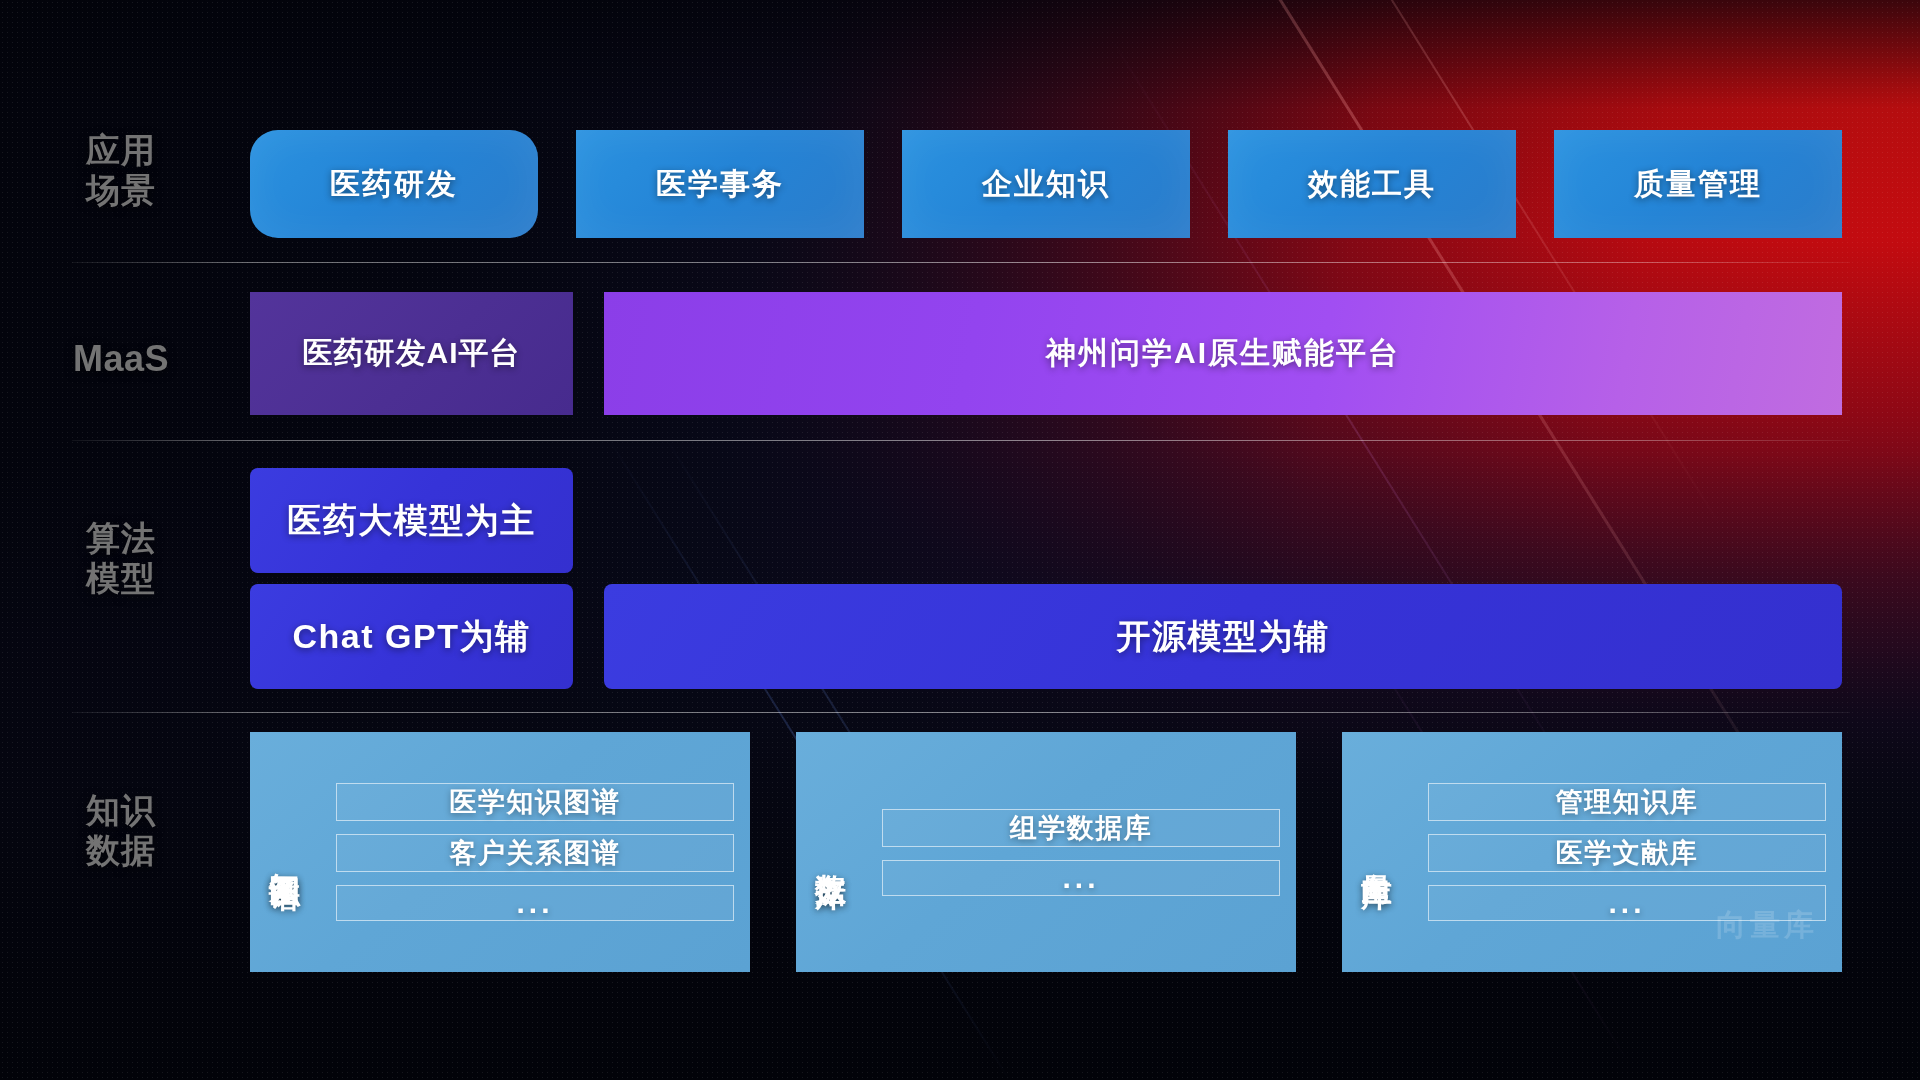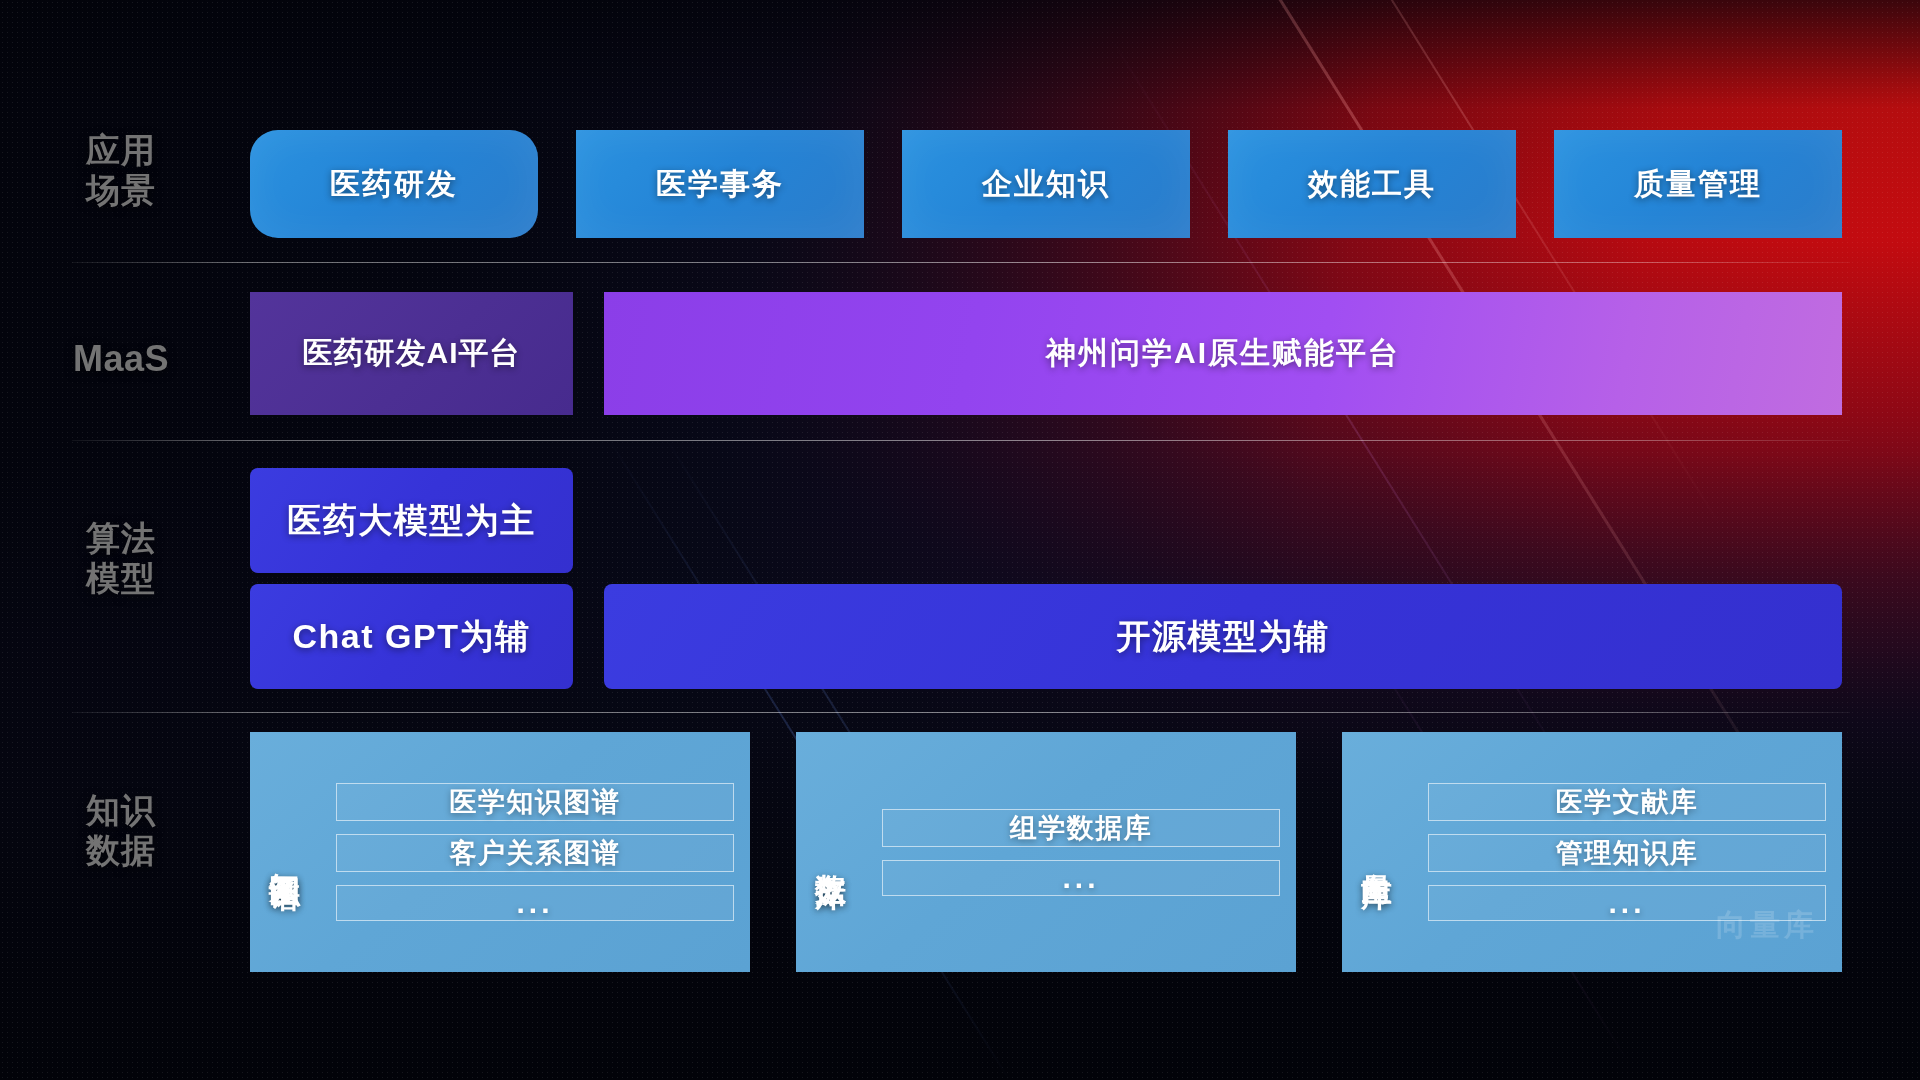--- a/index.html
+++ b/index.html
@@ -177,21 +177,21 @@
       <div class="kgroup-title">数据库</div>
       <div class="kitems">
         <div class="kitem">组学数据库</div>
         <div class="kitem ellipsis">...</div>
       </div>
     </div>
 
     <div class="kgroup" style="left:1342px;top:732px;width:500px;height:240px;">
       <div class="kgroup-title">向量库</div>
       <div class="kitems">
+        <div class="kitem">管理知识库</div>
         <div class="kitem">医学文献库</div>
-        <div class="kitem">管理知识库</div>
         <div class="kitem ellipsis">...</div>
       </div>
       <div class="wmark">向量库</div>
     </div>
 
   </div>
 </div>
 
 </body></html>

